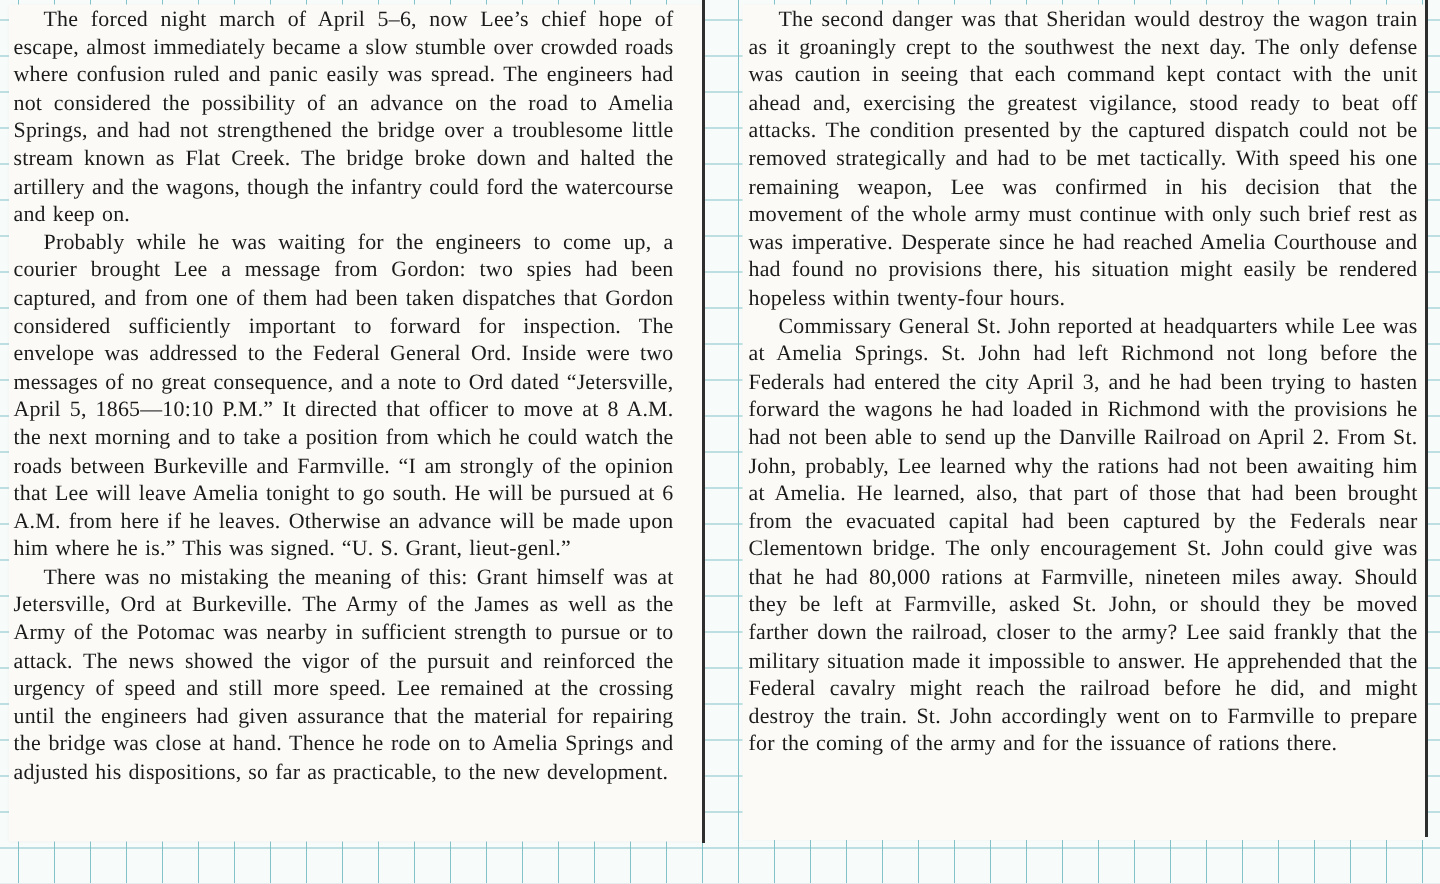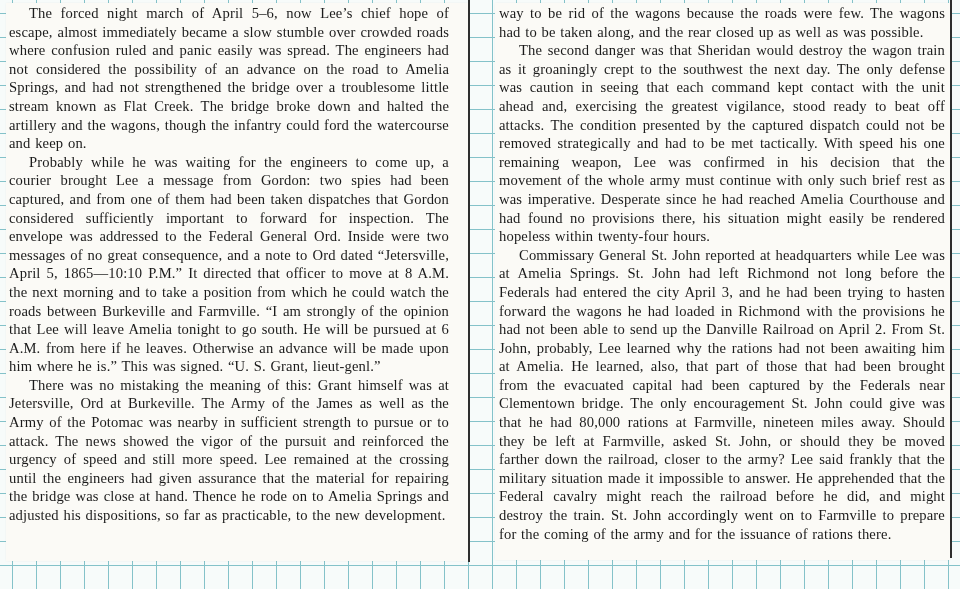--- a/index.html
+++ b/index.html
@@ -63,19 +63,18 @@
 <body>
 
 <div class="screen">
   <div class="grid-paper"></div>
   <div class="page page-left">
       <p>The forced night march of April 5–6, now Lee’s chief hope of escape, almost immediately became a slow stumble over crowded roads where confusion ruled and panic easily was spread. The engineers had not considered the possibility of an advance on the road to Amelia Springs, and had not strengthened the bridge over a troublesome little stream known as Flat Creek. The bridge broke down and halted the artillery and the wagons, though the infantry could ford the watercourse and keep on.</p>
       <p>Probably while he was waiting for the engineers to come up, a courier brought Lee a message from Gordon: two spies had been captured, and from one of them had been taken dispatches that Gordon considered sufficiently important to forward for inspection. The envelope was addressed to the Federal General Ord. Inside were two messages of no great consequence, and a note to Ord dated “Jetersville, April 5, 1865—10:10 P.M.” It directed that officer to move at 8 A.M. the next morning and to take a position from which he could watch the roads between Burkeville and Farmville. “I am strongly of the opinion that Lee will leave Amelia tonight to go south. He will be pursued at 6 A.M. from here if he leaves. Otherwise an advance will be made upon him where he is.” This was signed. “U. S. Grant, lieut-genl.”</p>
       <p>There was no mistaking the meaning of this: Grant himself was at Jetersville, Ord at Burkeville. The Army of the James as well as the Army of the Potomac was nearby in sufficient strength to pursue or to attack. The news showed the vigor of the pursuit and reinforced the urgency of speed and still more speed. Lee remained at the crossing until the engineers had given assurance that the material for repairing the bridge was close at hand. Thence he rode on to Amelia Springs and adjusted his dispositions, so far as practicable, to the new development.</p>
     </div>
   <div class="page page-right">
-      <p class="no-indent">way to be rid of the wagons because the roads were few. The wagons had to be taken along, and the rear closed up as well as was possible.</p>
       <p>The second danger was that Sheridan would destroy the wagon train as it groaningly crept to the southwest the next day. The only defense was caution in seeing that each command kept contact with the unit ahead and, exercising the greatest vigilance, stood ready to beat off attacks. The condition presented by the captured dispatch could not be removed strategically and had to be met tactically. With speed his one remaining weapon, Lee was confirmed in his decision that the movement of the whole army must continue with only such brief rest as was imperative. Desperate since he had reached Amelia Courthouse and had found no provisions there, his situation might easily be rendered hopeless within twenty-four hours.</p>
       <p>Commissary General St. John reported at headquarters while Lee was at Amelia Springs. St. John had left Richmond not long before the Federals had entered the city April 3, and he had been trying to hasten forward the wagons he had loaded in Richmond with the provisions he had not been able to send up the Danville Railroad on April 2. From St. John, probably, Lee learned why the rations had not been awaiting him at Amelia. He learned, also, that part of those that had been brought from the evacuated capital had been captured by the Federals near Clementown bridge. The only encouragement St. John could give was that he had 80,000 rations at Farmville, nineteen miles away. Should they be left at Farmville, asked St. John, or should they be moved farther down the railroad, closer to the army? Lee said frankly that the military situation made it impossible to answer. He apprehended that the Federal cavalry might reach the railroad before he did, and might destroy the train. St. John accordingly went on to Farmville to prepare for the coming of the army and for the issuance of rations there.</p>
     </div>
   <div class="rule rule-mid"></div>
   <div class="rule rule-right"></div>
 </div>
 
 </body></html>

